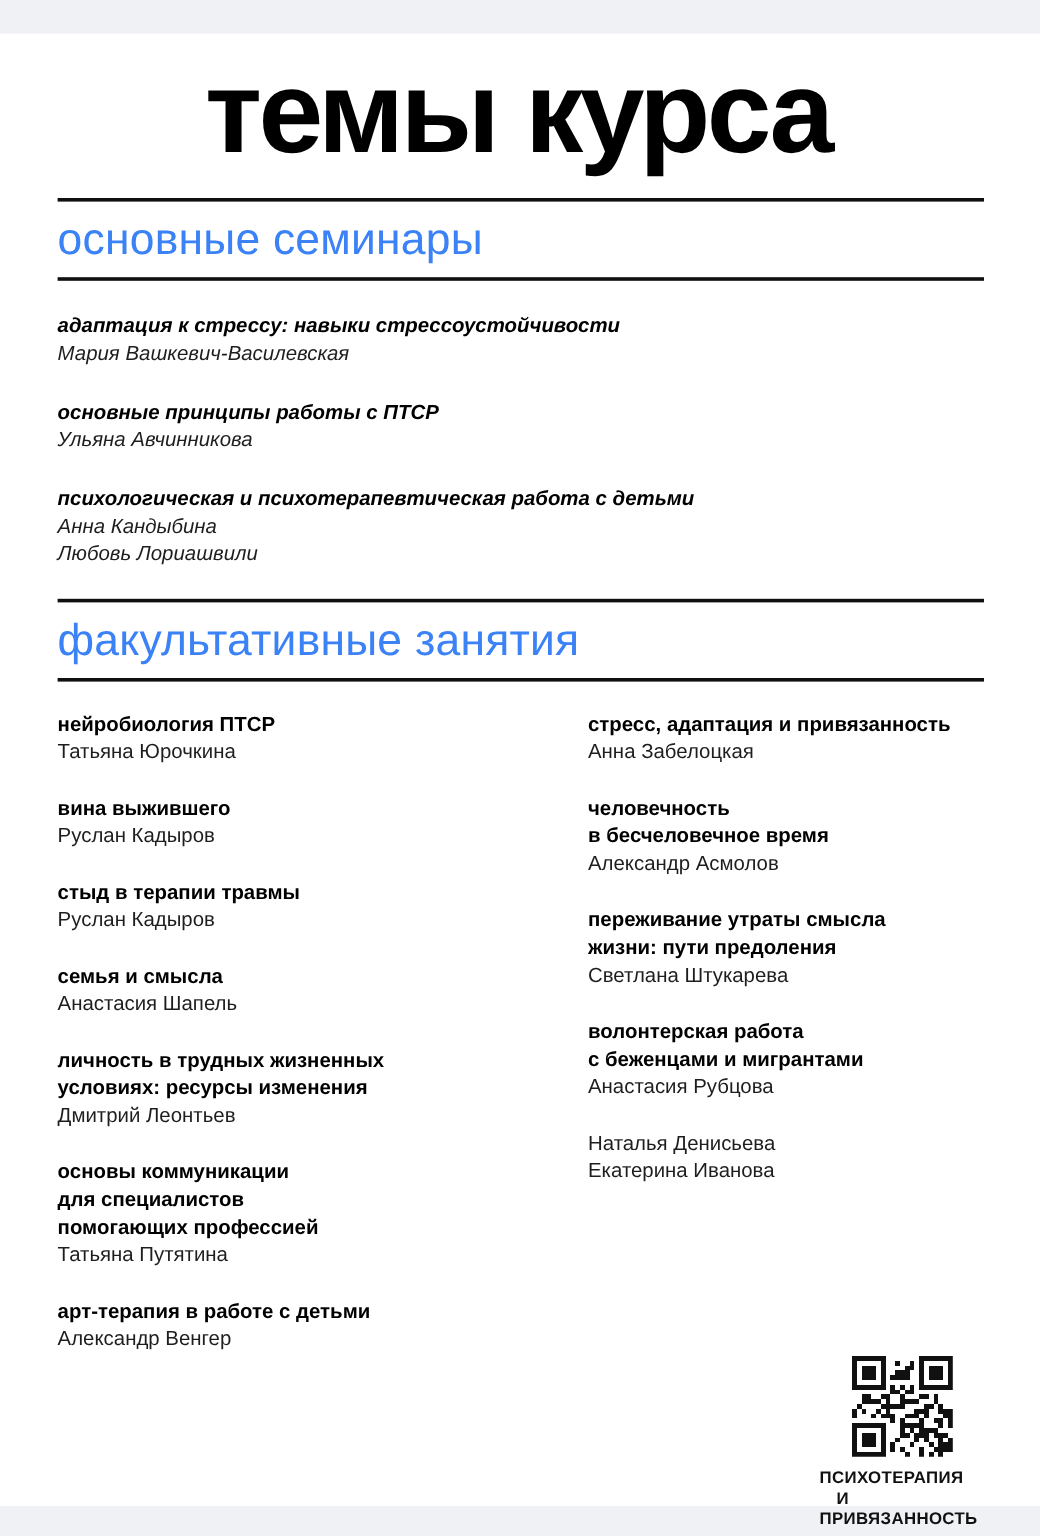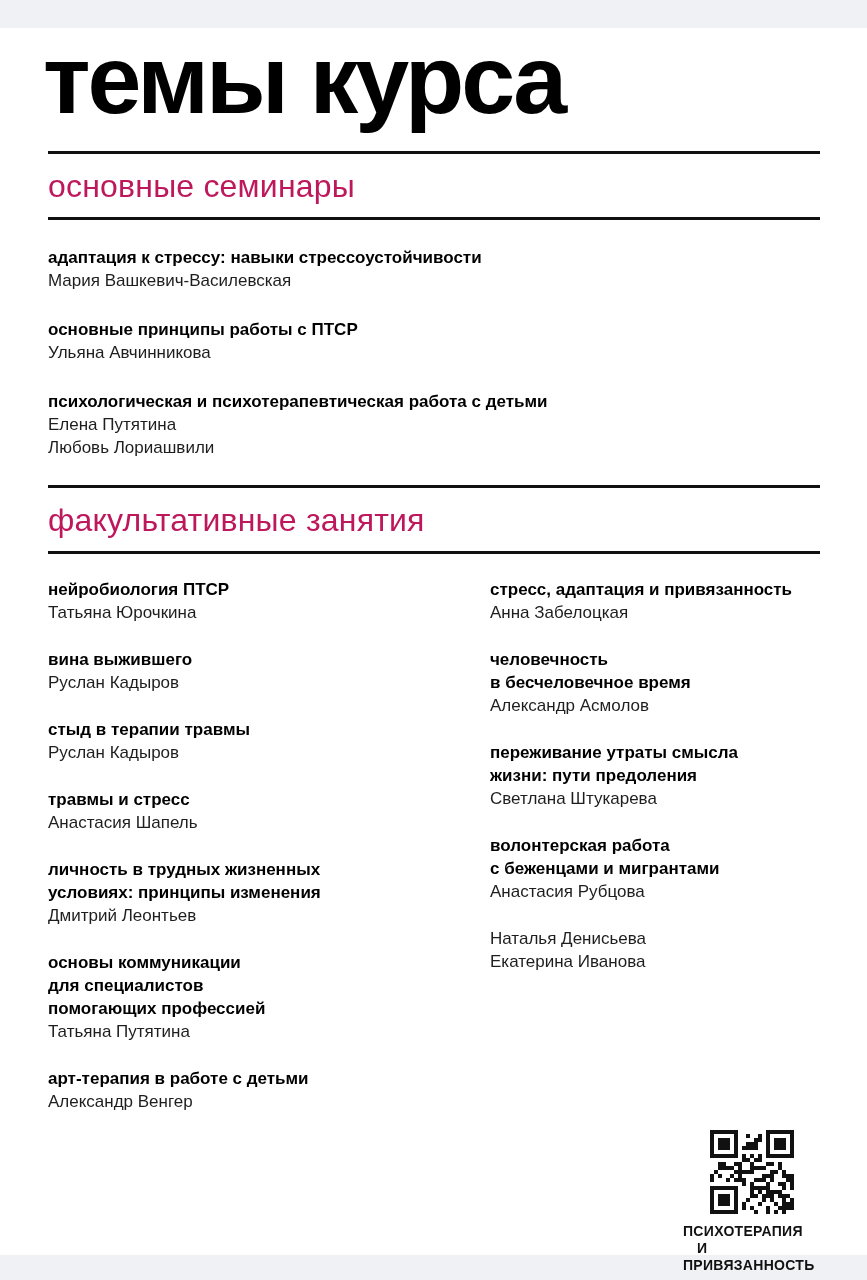--- a/index.html
+++ b/index.html
@@ -16,37 +16,38 @@
     background:#ffffff;
     box-sizing:border-box;
     padding:0 47px 0 48px;
   }
   .page-title{
     font-size:97px;
     font-weight:700;
     letter-spacing:-3px;
     line-height:100px;
     color:#000;
-    margin:2px 0 21px -5px;
+    margin:16px 0 21px -5px;
     white-space:nowrap;
+    text-align:center;
   }
   .rule{
     border:none;
     border-top:3px solid #101010;
     margin:0;
   }
   .section-heading{
-    font-size:32px;
+    font-size:37px;
     font-weight:400;
-    color:#be185d;
+    color:#3b82f6;
     line-height:36px;
     margin:14px 0 13px 0;
     letter-spacing:0.2px;
   }
-  .items{margin-top:26px;}
+  .items{margin-top:26px;font-style:italic;}
   .item{margin-bottom:26px;}
   .item-title{
     font-size:17px;font-weight:700;color:#000;
     line-height:23px;white-space:pre-line;
   }
   .item-speakers{
     font-size:17px;font-weight:400;color:#1e1e1e;
     line-height:23px;white-space:pre-line;
   }
   .rule-2{margin-top:16px;}
@@ -85,21 +86,21 @@
     <div class="item">
       <div class="item-title">адаптация к стрессу: навыки стрессоустойчивости</div>
       <div class="item-speakers">Мария Вашкевич-Василевская</div>
     </div>
     <div class="item">
       <div class="item-title">основные принципы работы с ПТСР</div>
       <div class="item-speakers">Ульяна Авчинникова</div>
     </div>
     <div class="item">
       <div class="item-title">психологическая и психотерапевтическая работа с детьми</div>
-      <div class="item-speakers">Елена Путятина
+      <div class="item-speakers">Анна Кандыбина
 Любовь Лориашвили</div>
     </div>
   </div>
 
   <hr class="rule rule-2">
   <div class="section-heading">факультативные занятия</div>
   <hr class="rule">
 
   <div class="columns">
     <div class="col-left">
@@ -109,26 +110,26 @@
       </div>
       <div class="item">
         <div class="item-title">вина выжившего</div>
         <div class="item-speakers">Руслан Кадыров</div>
       </div>
       <div class="item">
         <div class="item-title">стыд в терапии травмы</div>
         <div class="item-speakers">Руслан Кадыров</div>
       </div>
       <div class="item">
-        <div class="item-title">травмы и стресс</div>
+        <div class="item-title">семья и смысла</div>
         <div class="item-speakers">Анастасия Шапель</div>
       </div>
       <div class="item">
         <div class="item-title">личность в трудных жизненных
-условиях: принципы изменения</div>
+условиях: ресурсы изменения</div>
         <div class="item-speakers">Дмитрий Леонтьев</div>
       </div>
       <div class="item">
         <div class="item-title">основы коммуникации
 для специалистов
 помогающих профессией</div>
         <div class="item-speakers">Татьяна Путятина</div>
       </div>
       <div class="item">
         <div class="item-title">арт-терапия в работе с детьми</div>

